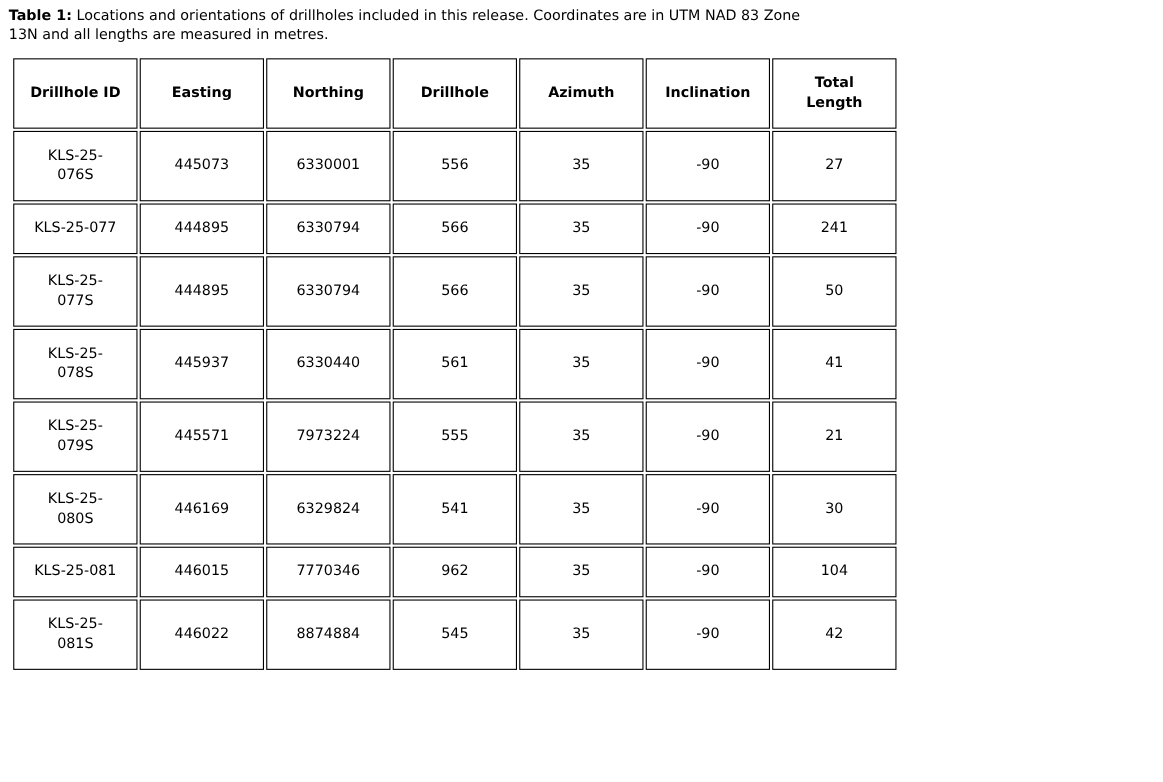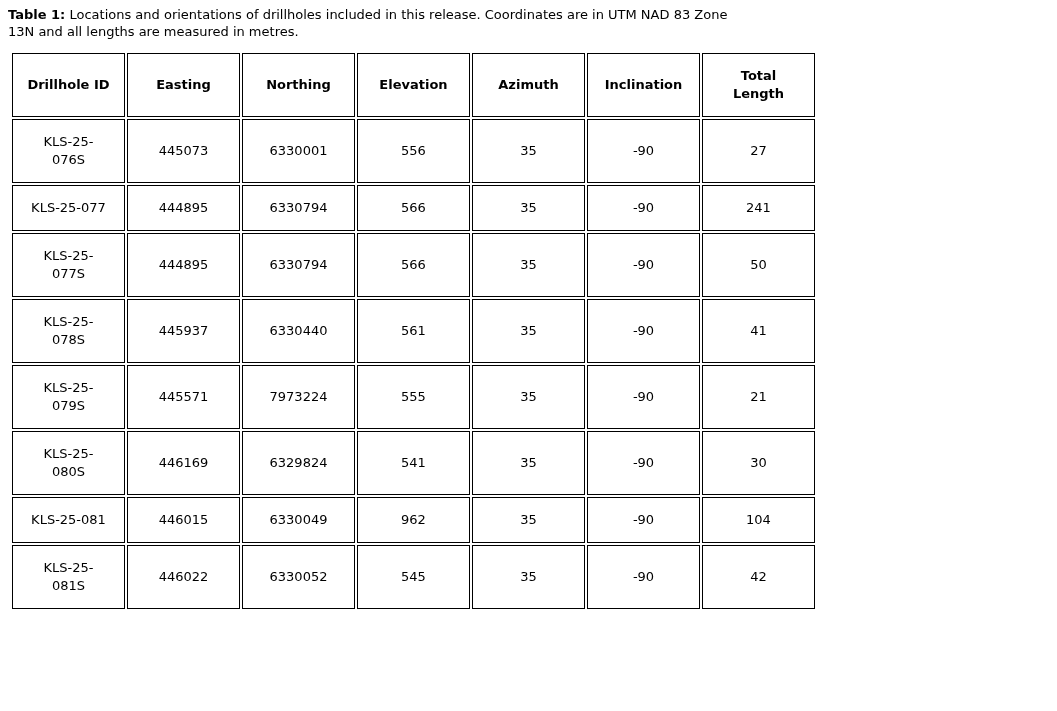--- a/index.html
+++ b/index.html
@@ -69,21 +69,21 @@
         <col class="c">
         <col class="c">
         <col class="c">
         <col class="c">
       </colgroup>
     <thead>
       <tr>
           <th>Drillhole ID</th>
           <th>Easting</th>
           <th>Northing</th>
-          <th>Elevation</th>
+          <th>Drillhole</th>
           <th>Azimuth</th>
           <th>Inclination</th>
           <th>Total
 Length</th>
         </tr>
     </thead>
     <tbody>
         <tr>
           <td>KLS-25-
 076S</td>
@@ -139,31 +139,31 @@
           <td>446169</td>
           <td>6329824</td>
           <td>541</td>
           <td>35</td>
           <td>-90</td>
           <td>30</td>
         </tr>
         <tr>
           <td>KLS-25-081</td>
           <td>446015</td>
-          <td>6330049</td>
+          <td>7770346</td>
           <td>962</td>
           <td>35</td>
           <td>-90</td>
           <td>104</td>
         </tr>
         <tr>
           <td>KLS-25-
 081S</td>
           <td>446022</td>
-          <td>6330052</td>
+          <td>8874884</td>
           <td>545</td>
           <td>35</td>
           <td>-90</td>
           <td>42</td>
         </tr>
       </tbody>
   </table>
 
 </div>
 

